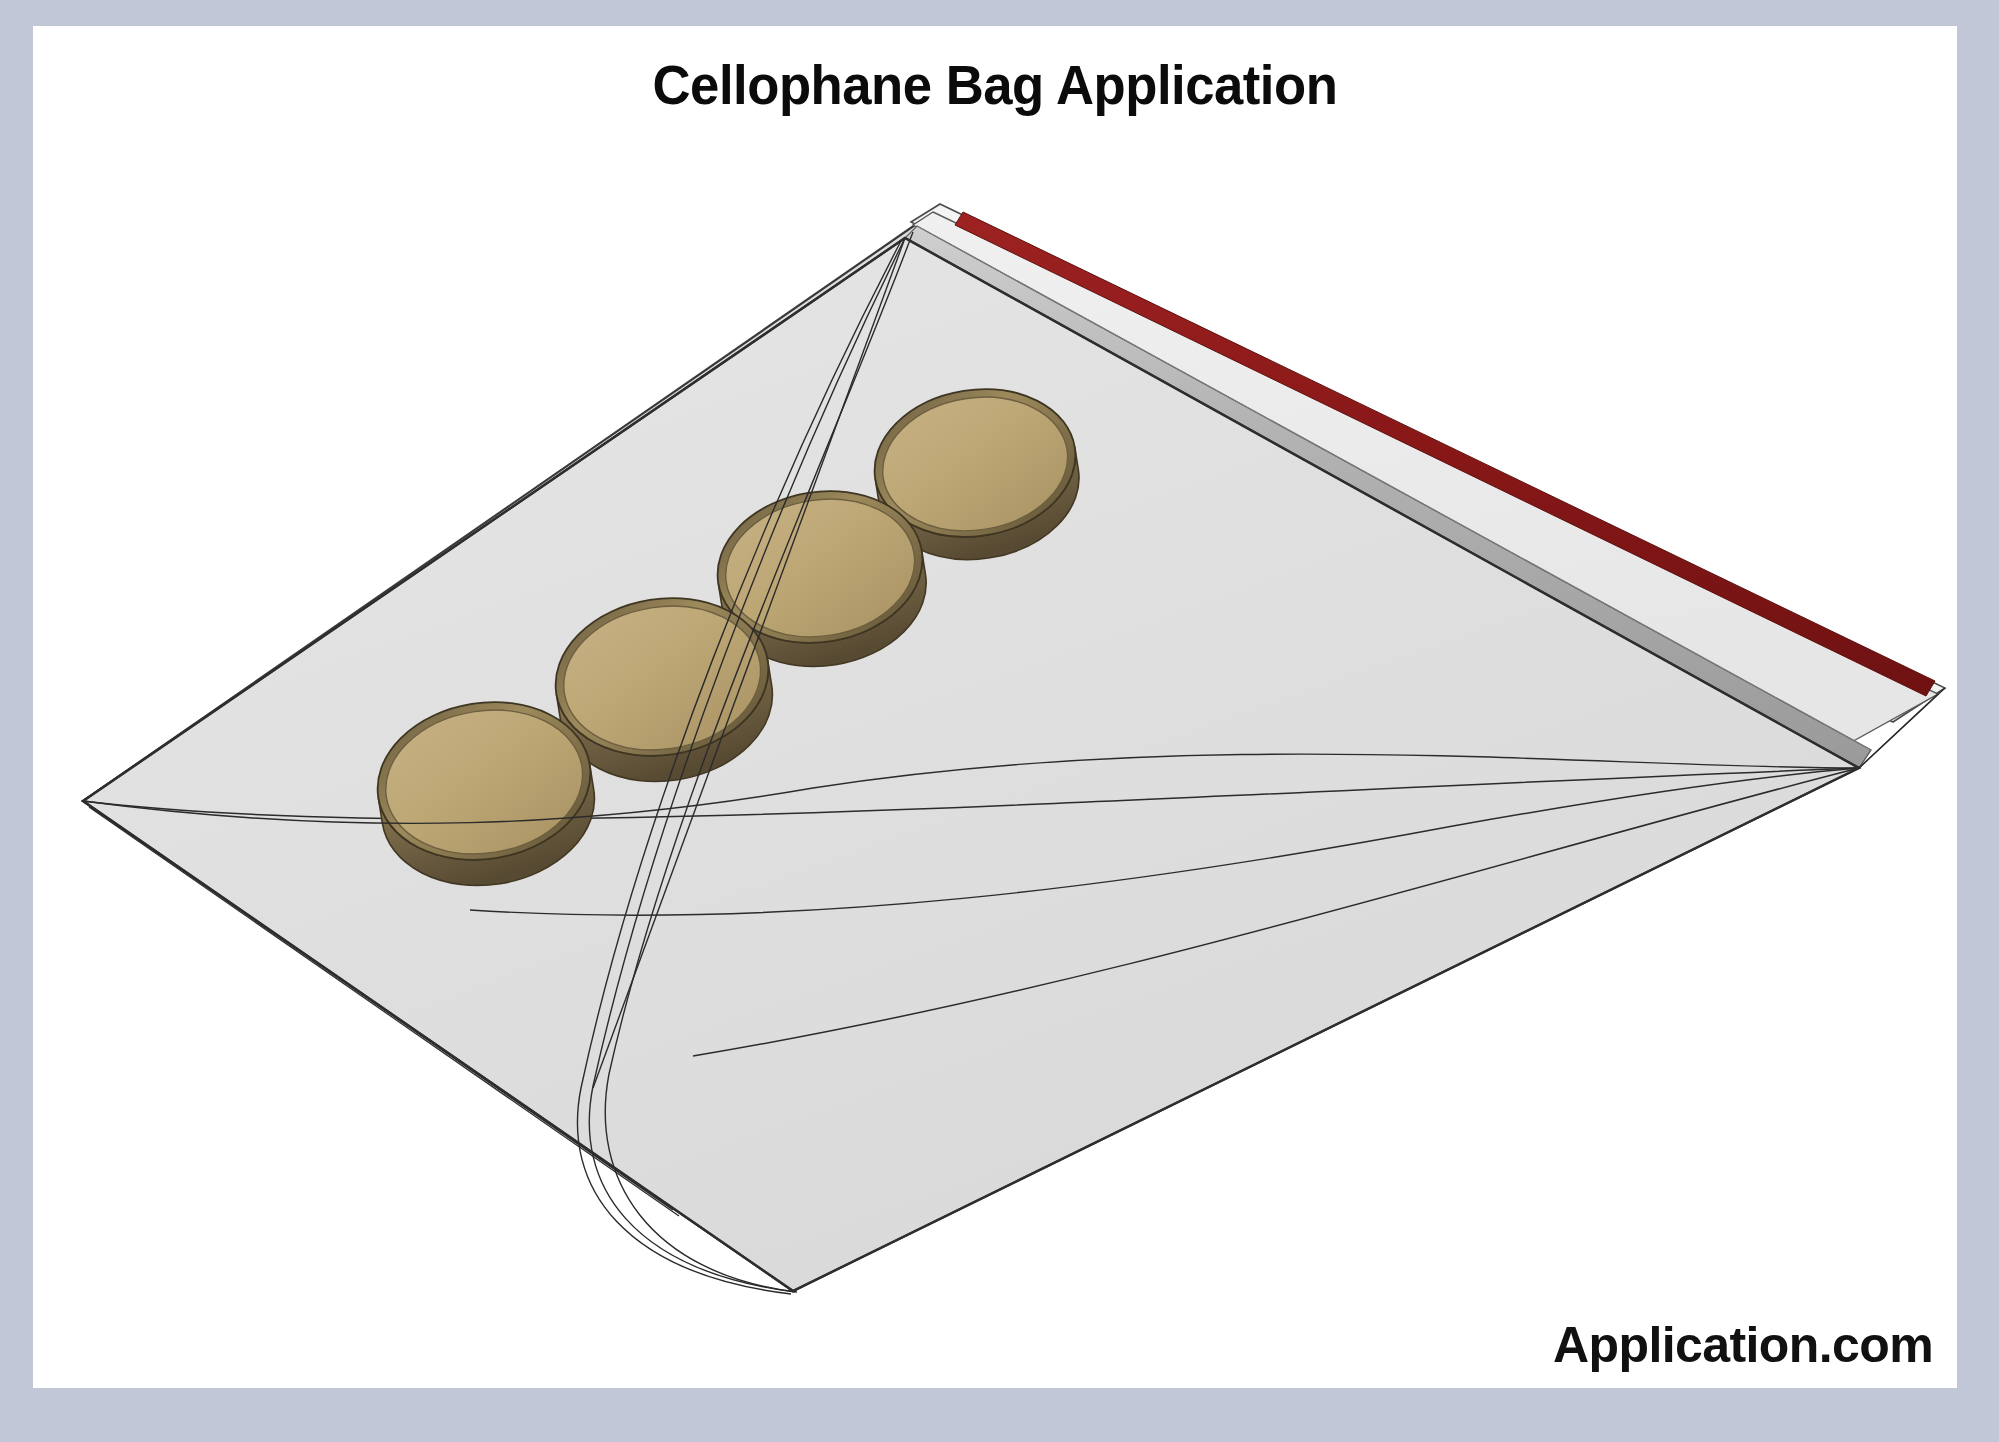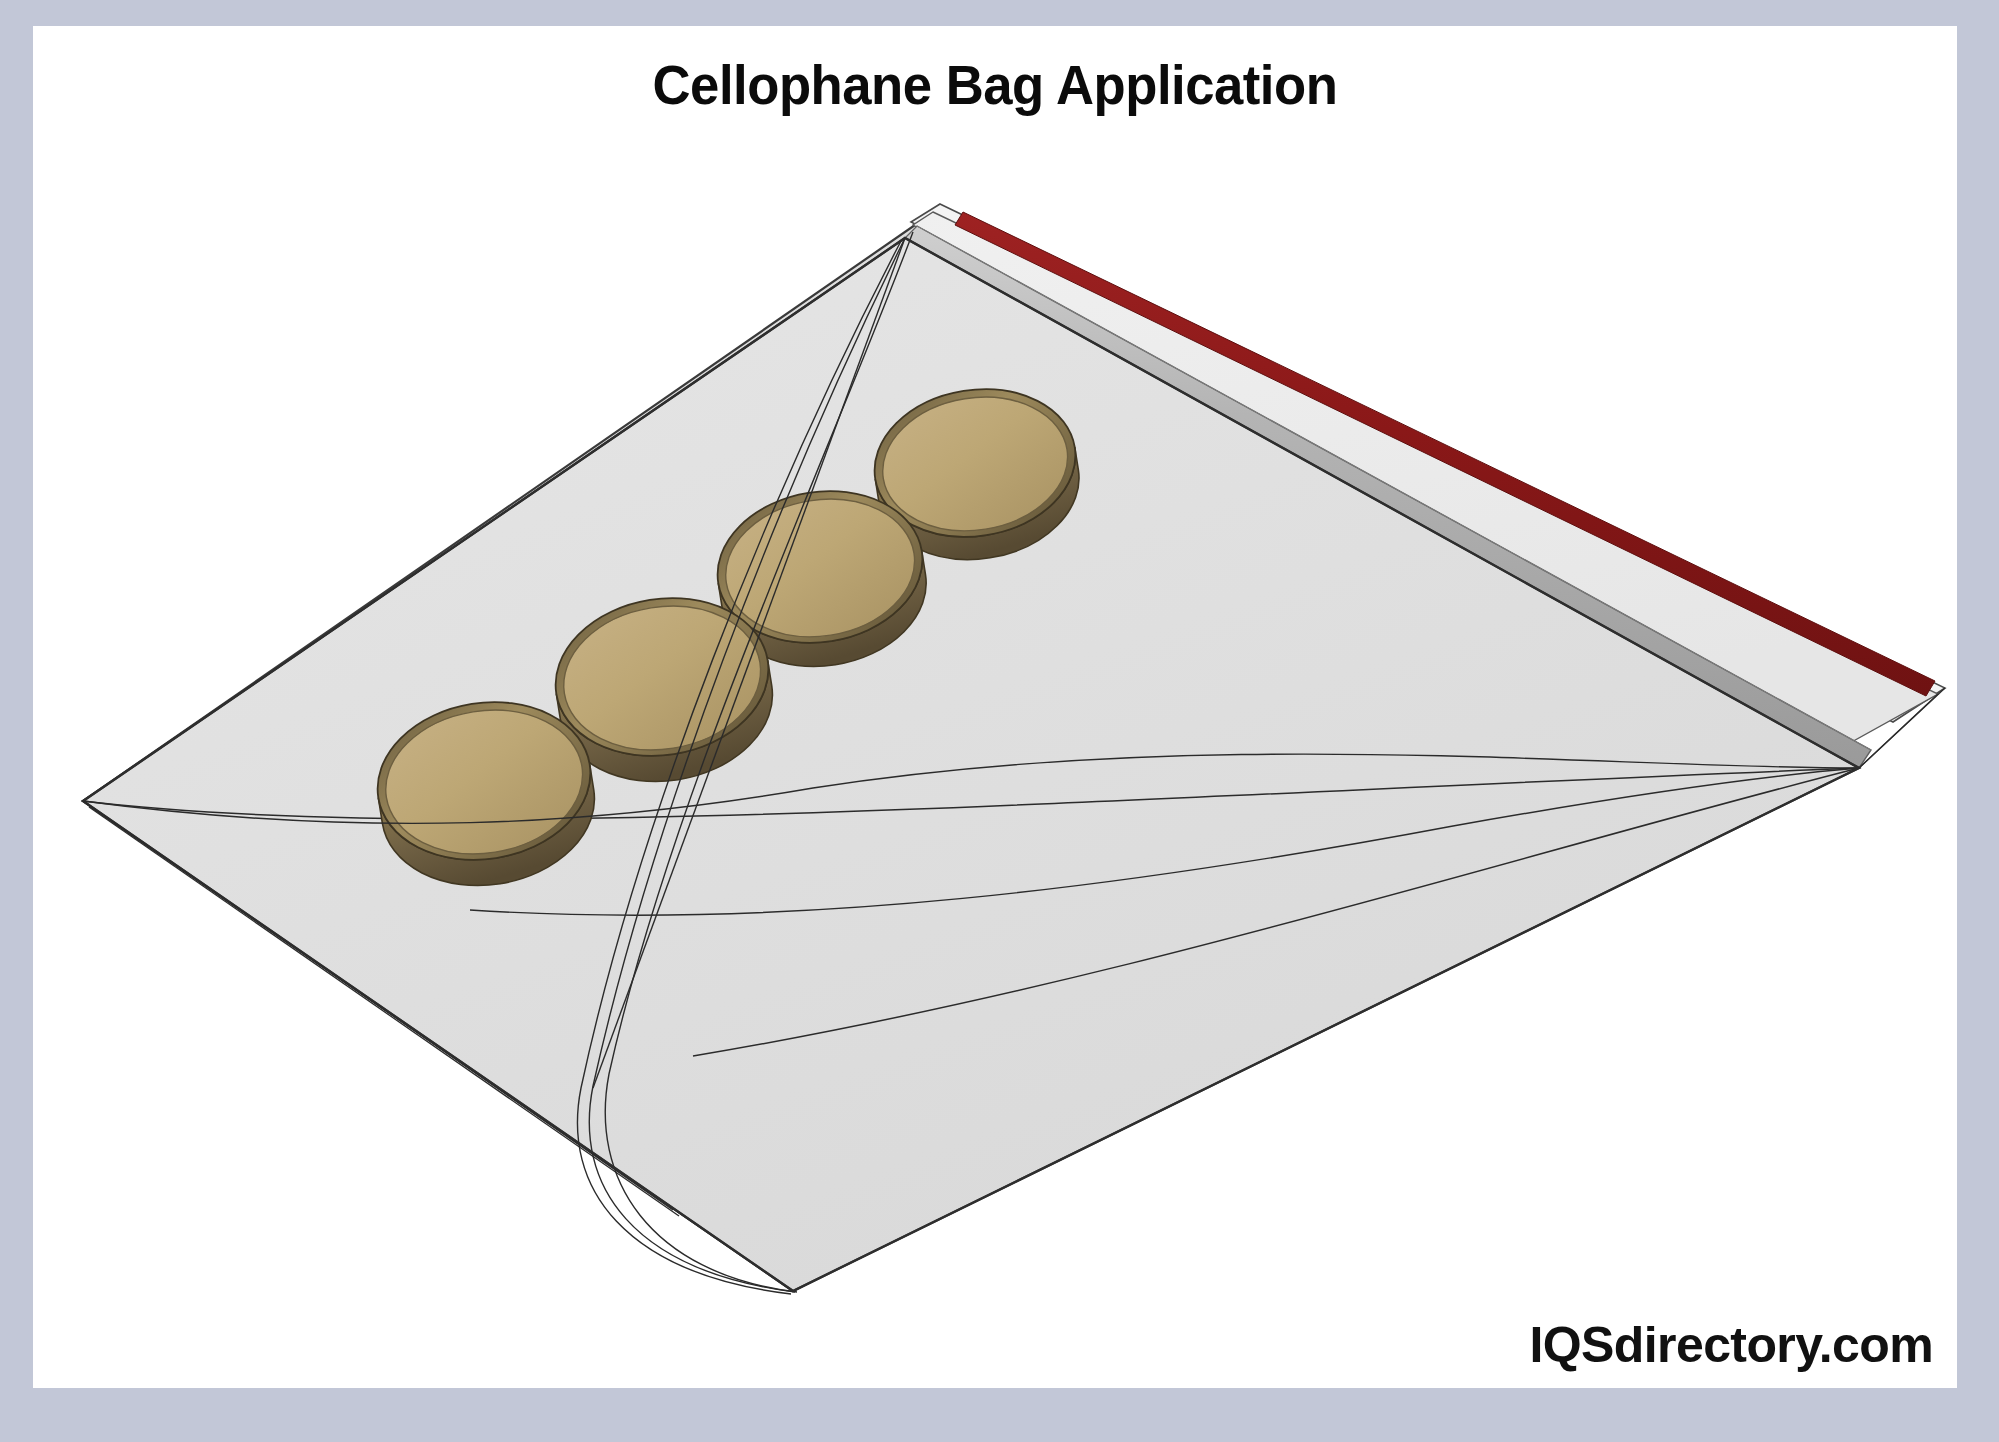--- a/index.html
+++ b/index.html
@@ -198,16 +198,16 @@
         <path d="M 50 775 L 640 1184"></path>
         <path d="M 56 781 L 646 1190"></path>
       </g>
 
       <g fill="none" stroke="#2b2b2b" stroke-width="1.3">
         <path d="M 1826 742 L 1905 668"></path>
         <path d="M 1826 742 L 1912 662"></path>
       </g>
     </svg>
 
-    <div id="watermark">IQSdirectory.com</div>
+    <div id="watermark">Application.com</div>
 
   </div>
 </div>
 
 </body></html>

